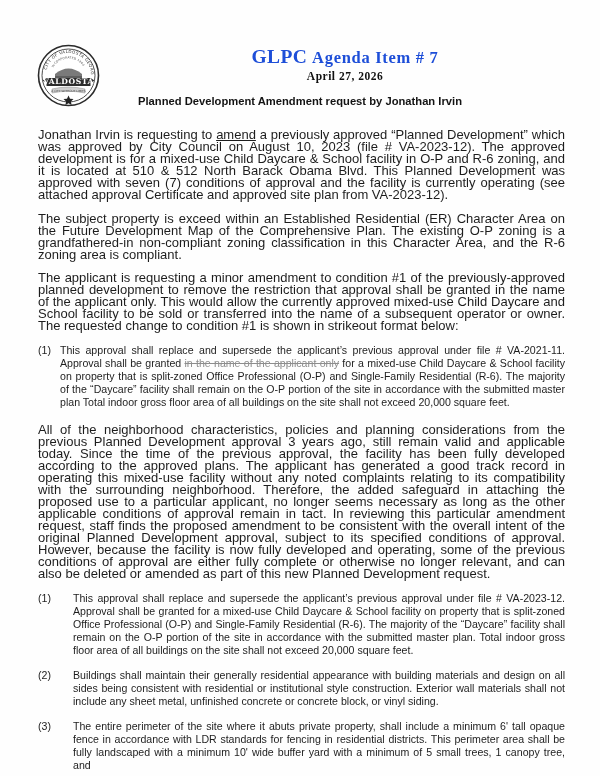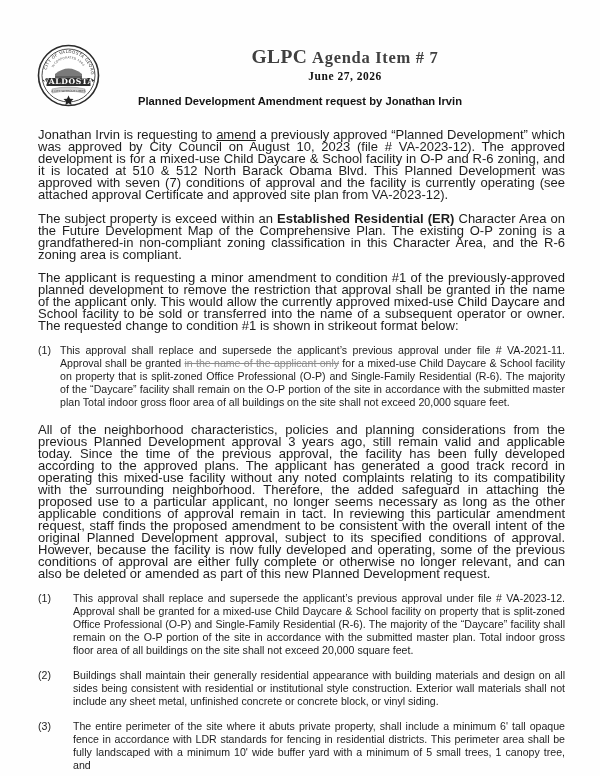--- a/index.html
+++ b/index.html
@@ -37,21 +37,21 @@
     left: 110px;
     right: 20px;
     top: 46px;
     text-align: center;
   }
   .doc-title {
     font-family: "Liberation Serif", serif;
     font-weight: bold;
     font-size: 19.5px;
     letter-spacing: 0.4px;
-    color: #404040;
+    color: #1d4ed8;
     white-space: nowrap;
     line-height: 1.12;
   }
   .doc-title .sc {
     font-size: 16.5px;
     letter-spacing: 0.7px;
   }
   .doc-date {
     font-family: "Liberation Serif", serif;
     font-weight: bold;
@@ -88,21 +88,21 @@
     font-size: 13px;
     line-height: 12px;
     text-align: justify;
     text-justify: inter-word;
     color: #1d1d1d;
     hyphens: none;
   }
   p.para:last-child { margin-bottom: 0; }
 
   .u { text-decoration: underline; }
-  .b { font-weight: bold; }
+  .b { font-weight: normal; }
   .strike {
     text-decoration: line-through;
     color: #8d8d8d;
   }
 
   
   .numitem {
     position: relative;
     margin: 0 0 11.5px 0;
     font-size: 10.6px;
@@ -169,21 +169,21 @@
         <text x="31.5" y="48.3" text-anchor="middle" font-family="DejaVu Sans, sans-serif" font-size="2.9" fill="#4a4a4a">A CITY WITHOUT LIMITS</text>
 
         <path d="M31.5 51.5 l1.5 3.2 3.5 .4 -2.6 2.4 .7 3.4 -3.1 -1.7 -3.1 1.7 .7 -3.4 -2.6 -2.4 3.5 -.4 Z" fill="#222"></path>
       </svg>
     </div>
 
     <div class="title-block">
       <div class="doc-title">
         <span>GLPC</span><span class="sc">&nbsp;</span><span class="sc">Agenda Item # 7</span>
       </div>
-      <div class="doc-date">June 27, 2026</div>
+      <div class="doc-date">April 27, 2026</div>
     </div>
 
     <div class="subtitle-block">
       <div class="subtitle-line">Planned Development Amendment request by Jonathan Irvin</div>
     </div>
   </div>
 
   <div class="body-wrap">
 
     <p class="para"><span>Jonathan Irvin is requesting to </span><span class="u">amend</span><span> a previously approved “Planned Development” which was approved by City Council on August 10, 2023 (file # VA-2023-12).  The approved development is for a mixed-use Child Daycare &amp; School facility in O-P and R-6 zoning, and it is located at 510 &amp; 512 North Barack Obama Blvd.  This Planned Development was approved with seven (7) conditions of approval and the facility is currently operating (see attached approval Certificate and approved site plan from VA-2023-12).</span></p>

